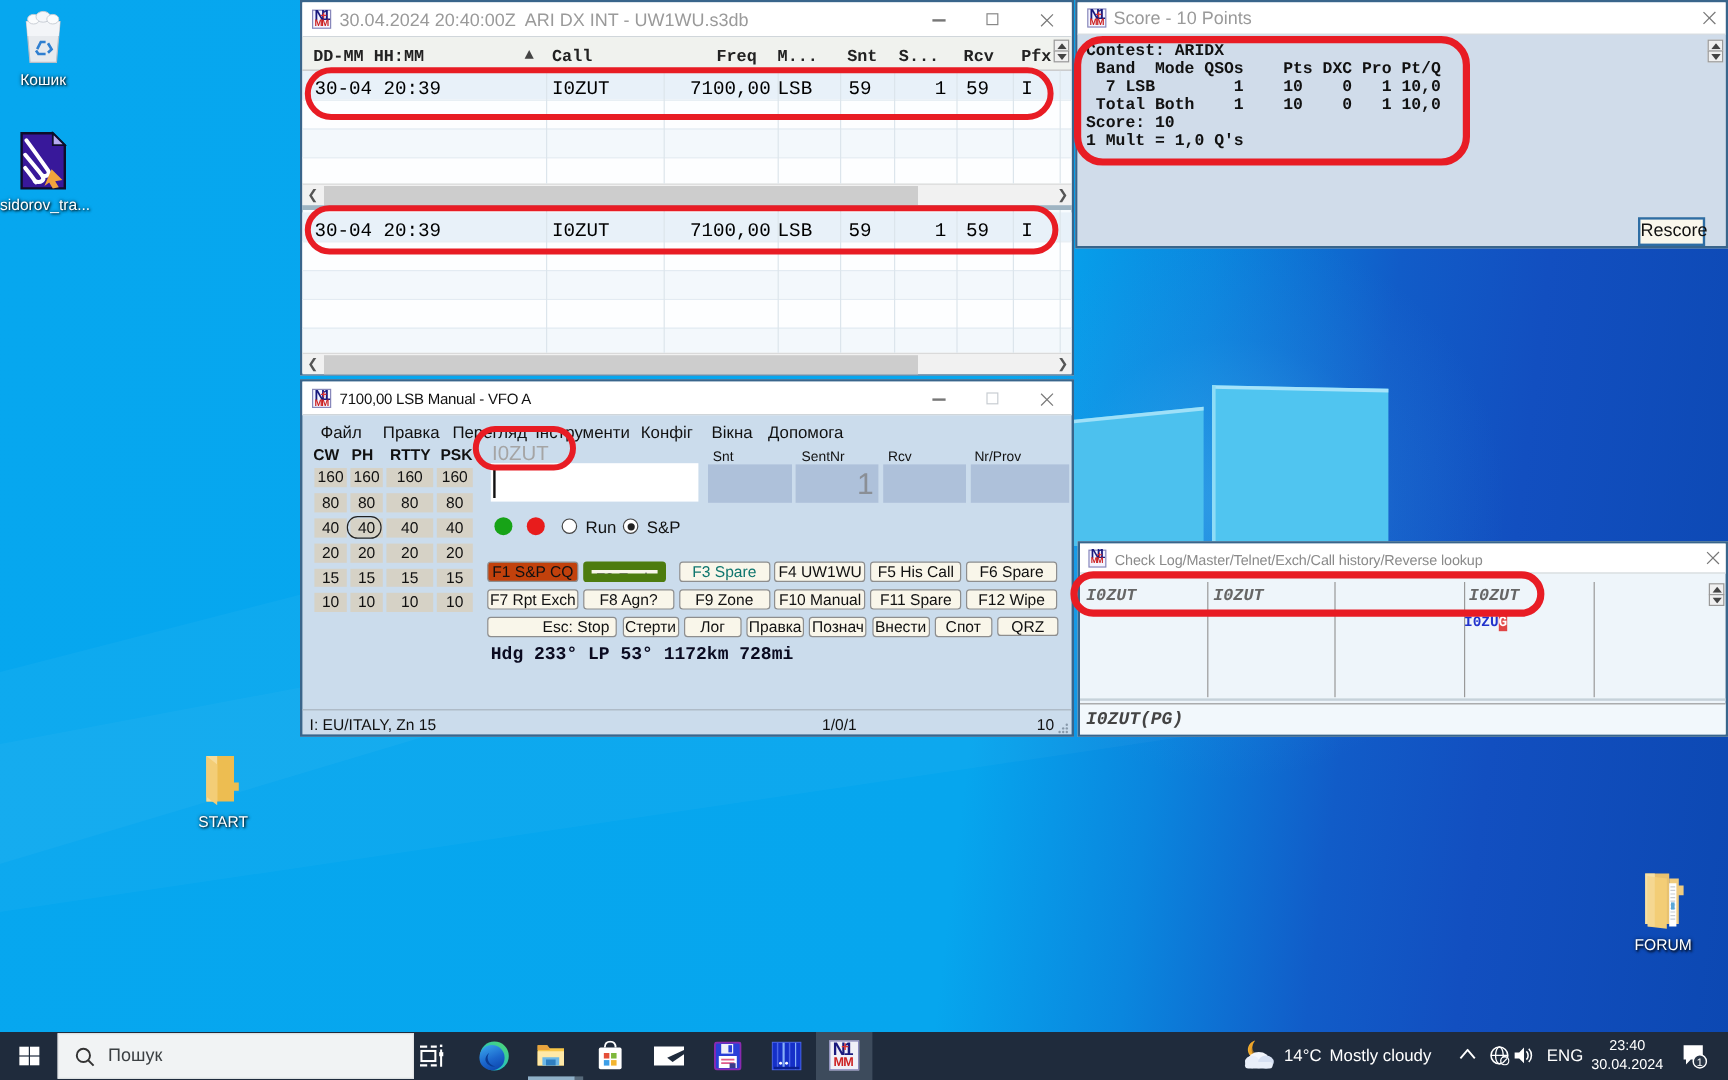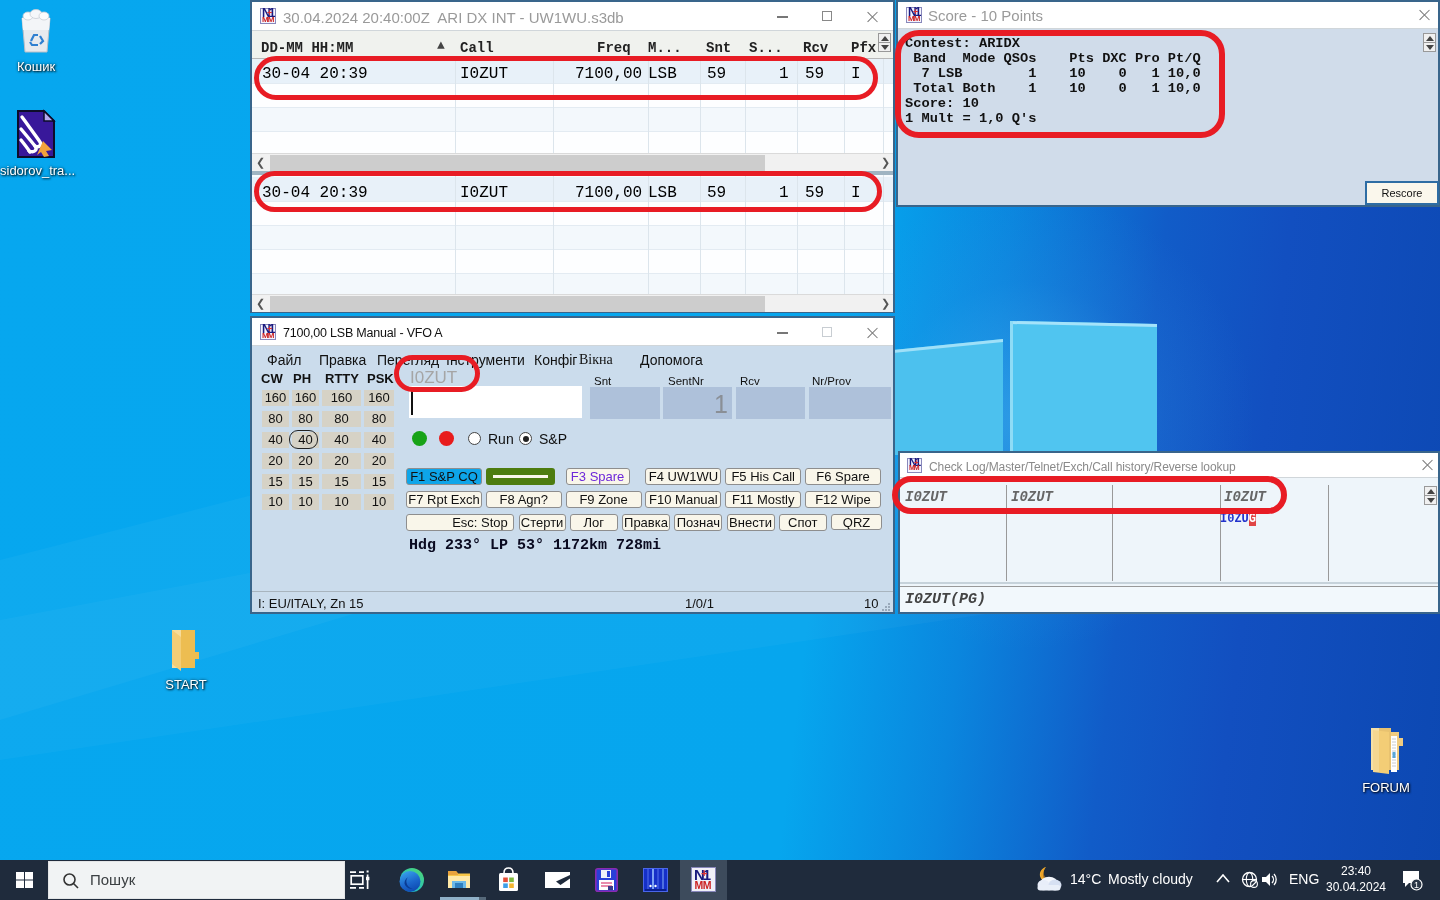--- a/index.html
+++ b/index.html
@@ -181,21 +181,21 @@
           <svg width="8" height="5">
             <polygon points="4,0 8,5 0,5" fill="#444"></polygon>
           </svg>
         </div>
       <div class="b" style="margin-top:-1px;">
           <svg width="8" height="5">
             <polygon points="0,0 8,0 4,5" fill="#444"></polygon>
           </svg>
         </div>
     </div>
-    <div class="abs" style="left:467px; top:179px; width:74px; height:24px; background:#faf7ec; border:2px solid #2e6da4; color:#111; font-size:11px; text-align:center; line-height:20px;">Rescore</div>
+    <div class="abs" style="left:467px; top:179px; width:56px; height:24px; background:#faf7ec; border:2px solid #2e6da4; color:#111; font-size:15px; line-height:20px;">Rescore</div>
   </div>
 
   <div class="win" id="vfowin" style="left:250px; top:316px; width:645px; height:298px; background:#cbdcec;">
     <div class="tbar" style="height:28px; border-bottom:1px solid #d0d6da;">
       <div class="ticon" style="left:8px; top:6px;">
           <span class="n1">N1</span>
           <span class="plus">+</span>
           <span class="mm">MM</span>
         </div>
       <div class="abs" style="left:31px; top:8px; color:#111; font-size:12.5px; letter-spacing:-0.2px;">7100,00 LSB Manual - VFO A</div>
@@ -203,21 +203,21 @@
       <div class="maxb" style="left:570px; top:9px; border-color:#c8cdd2;"></div>
       <div class="x" style="left:615px; top:9px;"></div>
     </div>
 
     <div class="abs" style="top:34px; left:0; font-size:14px; color:#111;">
       <span class="abs" style="left:15px;">Файл</span>
       <span class="abs" style="left:67px;">Правка</span>
       <span class="abs" style="left:125px;">Перегляд</span>
       <span class="abs" style="left:194px;">Інструменти</span>
       <span class="abs" style="left:282px;">Конфіг</span>
-      <span class="abs" style="left:327px;font-family:Liberation Serif, serif;">Вікна</span>
+      <span class="abs" style="left:341px;">Вікна</span>
       <span class="abs" style="left:388px;">Допомога</span>
     </div>
 
     <div class="abs" style="top:53px; left:0; font-size:13px; font-weight:bold; color:#111;">
       <span class="abs" style="left:9px;">CW</span>
       <span class="abs" style="left:41px;">PH</span>
       <span class="abs" style="left:73px;">RTTY</span>
       <span class="abs" style="left:115px;">PSK</span>
     </div>
     <div class="abs" id="bands" style="top:72px; left:0; font-size:13px; color:#111;">
@@ -266,31 +266,31 @@
 
     <div class="abs" style="left:160px; top:113px; width:15px; height:15px; border-radius:50%; background:#17a317;"></div>
     <div class="abs" style="left:187px; top:113px; width:15px; height:15px; border-radius:50%; background:#e81c1c;"></div>
     <div class="abs" style="left:216px; top:114px; width:13px; height:13px; border-radius:50%; background:#fff; border:1.5px solid #444;"></div>
     <div class="abs" style="left:236px; top:113px; font-size:14px; color:#111;">Run</div>
     <div class="abs" style="left:267px; top:114px; width:13px; height:13px; border-radius:50%; background:#fff; border:1.5px solid #444;"></div>
     <div class="abs" style="left:270.5px; top:117.5px; width:6px; height:6px; border-radius:50%; background:#222;"></div>
     <div class="abs" style="left:287px; top:113px; font-size:14px; color:#111;">S&amp;P</div>
 
     <div class="abs" id="fkeys" style="left:0; top:0;">
-        <div class="abs" style="left:154px; top:150px; width:76px; height:17px; background:#0ea5e9; border:1px solid #8e8e8e; border-radius:3px; font-size:13px; color:#111; text-align:center; line-height:15px; overflow:hidden;">F1 S&amp;P CQ</div>
+        <div class="abs" style="left:154px; top:150px; width:76px; height:17px; background:#c2410c; border:1px solid #8e8e8e; border-radius:3px; font-size:13px; color:#111; text-align:center; line-height:15px; overflow:hidden;">F1 S&amp;P CQ</div>
         <div class="abs" style="left:233.8px; top:150px; width:69px; height:17px; background:#f9f6ea; border:7px solid #4d7c0f; border-radius:3px; font-size:13px; color:#111; text-align:center; line-height:15px; overflow:hidden;">F2 Exch</div>
-        <div class="abs" style="left:313.6px; top:150px; width:64px; height:17px; background:#f9f6ea; border:1px solid #8e8e8e; border-radius:3px; font-size:13px; color:#6d28d9; text-align:center; line-height:15px; overflow:hidden;">F3 Spare</div>
+        <div class="abs" style="left:313.6px; top:150px; width:76px; height:17px; background:#f9f6ea; border:1px solid #8e8e8e; border-radius:3px; font-size:13px; color:#0f766e; text-align:center; line-height:15px; overflow:hidden;">F3 Spare</div>
         <div class="abs" style="left:393.4px; top:150px; width:76px; height:17px; background:#f9f6ea; border:1px solid #8e8e8e; border-radius:3px; font-size:13px; color:#111; text-align:center; line-height:15px; overflow:hidden;">F4 UW1WU</div>
         <div class="abs" style="left:473.2px; top:150px; width:76px; height:17px; background:#f9f6ea; border:1px solid #8e8e8e; border-radius:3px; font-size:13px; color:#111; text-align:center; line-height:15px; overflow:hidden;">F5 His Call</div>
         <div class="abs" style="left:553px; top:150px; width:76px; height:17px; background:#f9f6ea; border:1px solid #8e8e8e; border-radius:3px; font-size:13px; color:#111; text-align:center; line-height:15px; overflow:hidden;">F6 Spare</div>
         <div class="abs" style="left:154px; top:172.7px; width:76px; height:17px; background:#f9f6ea; border:1px solid #8e8e8e; border-radius:3px; font-size:13px; color:#111; text-align:center; line-height:15px; overflow:hidden;">F7 Rpt Exch</div>
         <div class="abs" style="left:233.8px; top:172.7px; width:76px; height:17px; background:#f9f6ea; border:1px solid #8e8e8e; border-radius:3px; font-size:13px; color:#111; text-align:center; line-height:15px; overflow:hidden;">F8 Agn?</div>
         <div class="abs" style="left:313.6px; top:172.7px; width:76px; height:17px; background:#f9f6ea; border:1px solid #8e8e8e; border-radius:3px; font-size:13px; color:#111; text-align:center; line-height:15px; overflow:hidden;">F9 Zone</div>
         <div class="abs" style="left:393.4px; top:172.7px; width:76px; height:17px; background:#f9f6ea; border:1px solid #8e8e8e; border-radius:3px; font-size:13px; color:#111; text-align:center; line-height:15px; overflow:hidden;">F10 Manual</div>
-        <div class="abs" style="left:473.2px; top:172.7px; width:76px; height:17px; background:#f9f6ea; border:1px solid #8e8e8e; border-radius:3px; font-size:13px; color:#111; text-align:center; line-height:15px; overflow:hidden;">F11 Mostly</div>
+        <div class="abs" style="left:473.2px; top:172.7px; width:76px; height:17px; background:#f9f6ea; border:1px solid #8e8e8e; border-radius:3px; font-size:13px; color:#111; text-align:center; line-height:15px; overflow:hidden;">F11 Spare</div>
         <div class="abs" style="left:553px; top:172.7px; width:76px; height:17px; background:#f9f6ea; border:1px solid #8e8e8e; border-radius:3px; font-size:13px; color:#111; text-align:center; line-height:15px; overflow:hidden;">F12 Wipe</div>
         <div class="abs" style="left:154px; top:196px; width:108px; height:17px; background:#f9f6ea; border:1px solid #8e8e8e; border-radius:3px; font-size:13px; color:#111; text-align:center; line-height:15px; overflow:hidden;padding-left:40px;">Esc: Stop</div>
         <div class="abs" style="left:266.6px; top:196px; width:47px; height:17px; background:#f9f6ea; border:1px solid #8e8e8e; border-radius:3px; font-size:13px; color:#111; text-align:center; line-height:15px; overflow:hidden;">Стерти</div>
         <div class="abs" style="left:318px; top:196px; width:47.6px; height:17px; background:#f9f6ea; border:1px solid #8e8e8e; border-radius:3px; font-size:13px; color:#111; text-align:center; line-height:15px; overflow:hidden;">Лог</div>
         <div class="abs" style="left:370px; top:196px; width:48px; height:17px; background:#f9f6ea; border:1px solid #8e8e8e; border-radius:3px; font-size:13px; color:#111; text-align:center; line-height:15px; overflow:hidden;">Правка</div>
         <div class="abs" style="left:422.3px; top:196px; width:48px; height:17px; background:#f9f6ea; border:1px solid #8e8e8e; border-radius:3px; font-size:13px; color:#111; text-align:center; line-height:15px; overflow:hidden;">Познач</div>
         <div class="abs" style="left:474.5px; top:196px; width:48px; height:17px; background:#f9f6ea; border:1px solid #8e8e8e; border-radius:3px; font-size:13px; color:#111; text-align:center; line-height:15px; overflow:hidden;">Внести</div>
         <div class="abs" style="left:526.7px; top:196px; width:48px; height:17px; background:#f9f6ea; border:1px solid #8e8e8e; border-radius:3px; font-size:13px; color:#111; text-align:center; line-height:15px; overflow:hidden;">Спот</div>
         <div class="abs" style="left:579px; top:196px; width:51px; height:16px; background:#f9f6ea; border:1px solid #8e8e8e; border-radius:3px; font-size:13px; color:#111; text-align:center; line-height:15px; overflow:hidden;">QRZ</div>
       </div>

